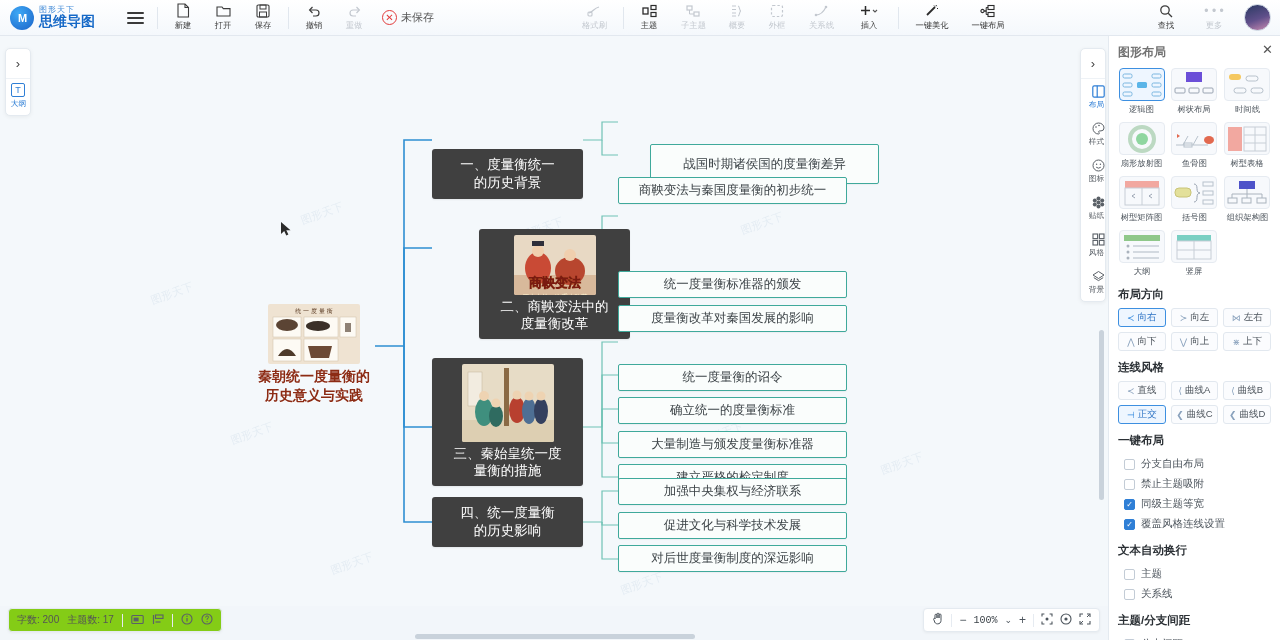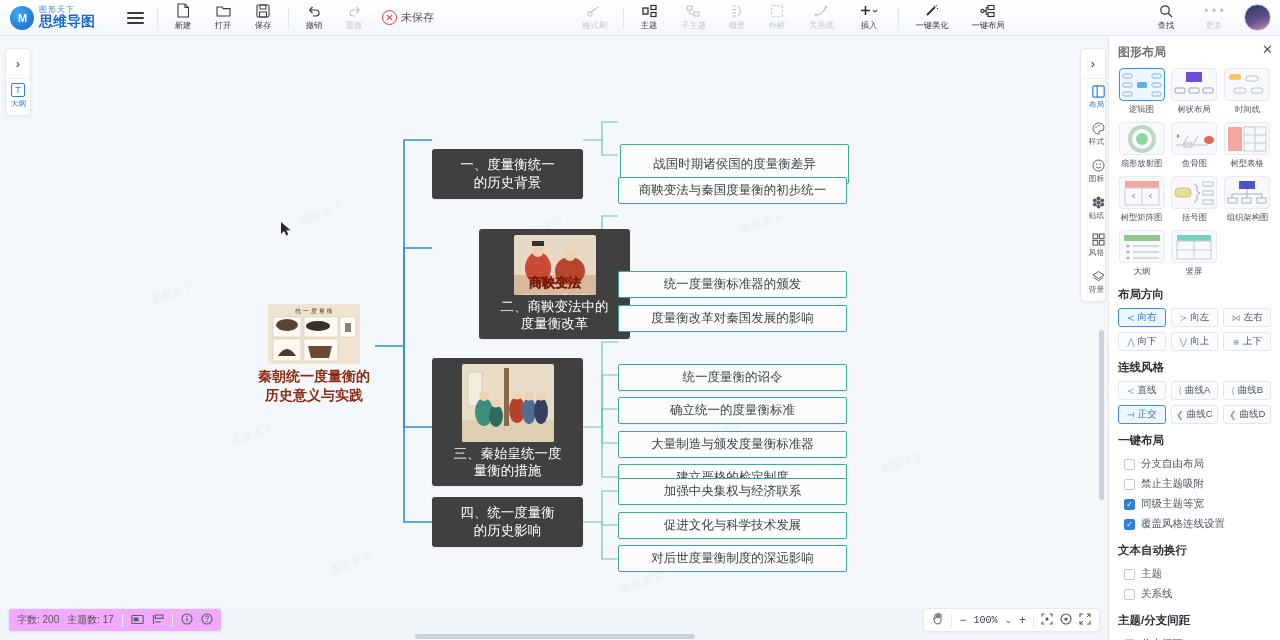--- a/index.html
+++ b/index.html
@@ -149,21 +149,21 @@
 
   .cbrow{display:flex;align-items:center;gap:6px;padding:3px 0 3px 6px;cursor:pointer;}
   .cb{width:11px;height:11px;border:1.2px solid #c3ccd6;border-radius:2px;background:#fff;
       display:flex;align-items:center;justify-content:center;font-size:8px;color:#fff;}
   .cb.on{background:#2f7fd6;border-color:#2f7fd6;}
   .cbrow .lb{font-size:10.5px;color:#4c545c;}
 
   
   .statusbar{
     position:absolute;left:8px;bottom:8px;height:24px;
-    background:#f0abfc;border:1px solid #e4eaf0;border-radius:4px;
+    background:#84cc16;border:1px solid #e4eaf0;border-radius:4px;
     display:flex;align-items:center;padding:0 8px;gap:8px;
     box-shadow:0 1px 3px rgba(0,0,0,.05);z-index:38;
   }
   .statusbar .st{font-size:10px;color:#555;}
   .statusbar .sp{width:1px;height:13px;background:#e6ebf1;}
   .statusbar .ic{font-size:11px;color:#5a6067;cursor:pointer;}
 
   .zoombar{
     position:absolute;right:180px;bottom:8px;height:24px;
     background:#fff;border:1px solid #e4eaf0;border-radius:4px;
@@ -425,21 +425,21 @@
     <div class="rtxt">
       <div>秦朝统一度量衡的</div>
       <div>历史意义与实践</div>
     </div>
   </div>
 
   <div class="node main-node" style="left:432px;top:113px;width:151px;height:50px;">
     <div>一、度量衡统一</div>
     <div>的历史背景</div>
   </div>
-  <div class="node leaf" style="left:620px;top:108px;width:229px;height:40px;justify-content:center;">
+  <div class="node leaf" style="left:650px;top:108px;width:229px;height:40px;justify-content:center;">
     <span>战国时期诸侯国的度量衡差异</span>
   </div>
   <div class="node leaf" style="left:618px;top:141px;width:229px;height:27px;">
     <span>商鞅变法与秦国度量衡的初步统一</span>
   </div>
 
   <div class="node main-node" style="left:432px;top:193px;width:151px;height:110px;margin-left:47px;">
     <div class="nimg">
       <svg width="82" height="72" viewBox="0 0 82 72">
         <rect width="82" height="72" fill="#e8d9c4"></rect>

